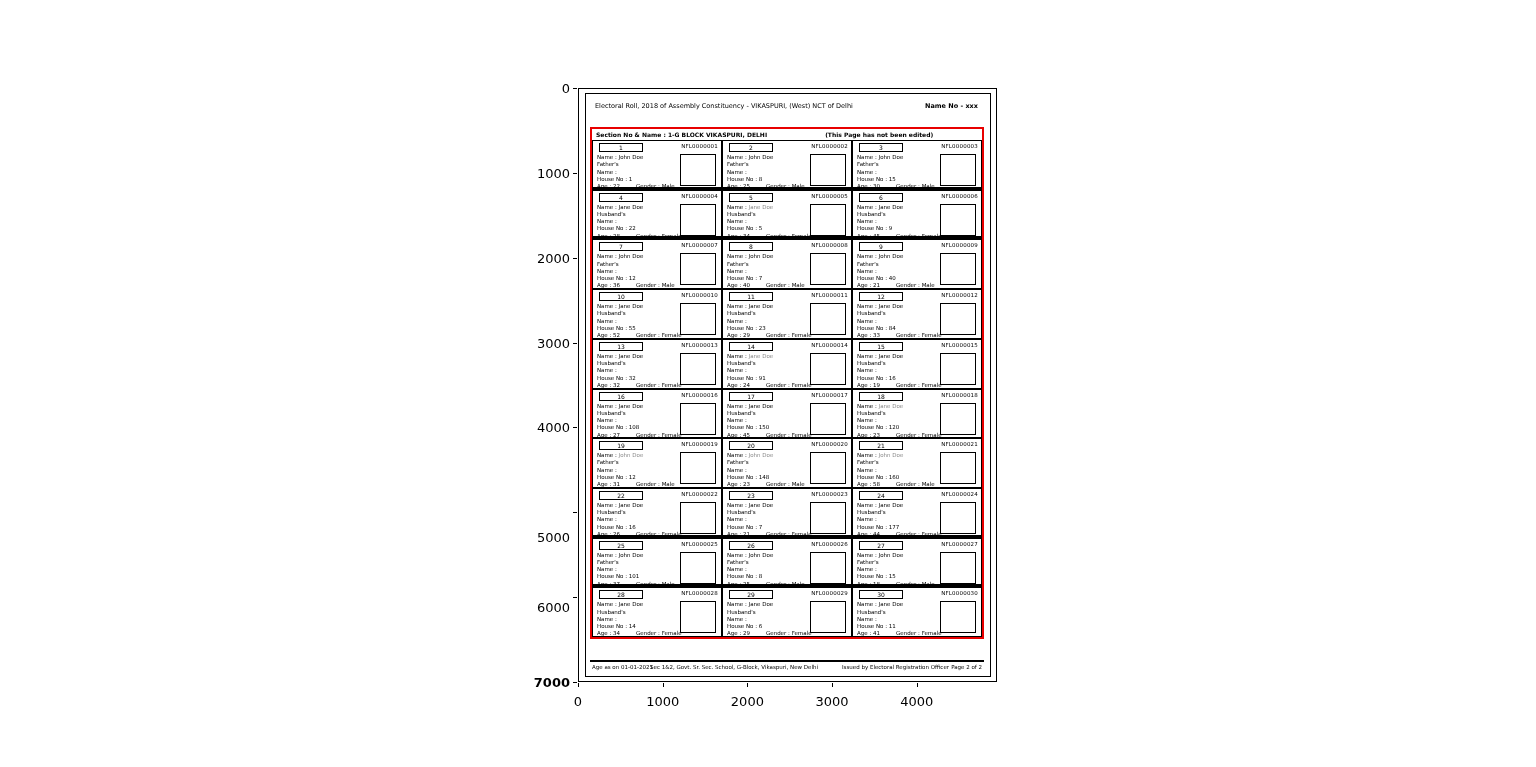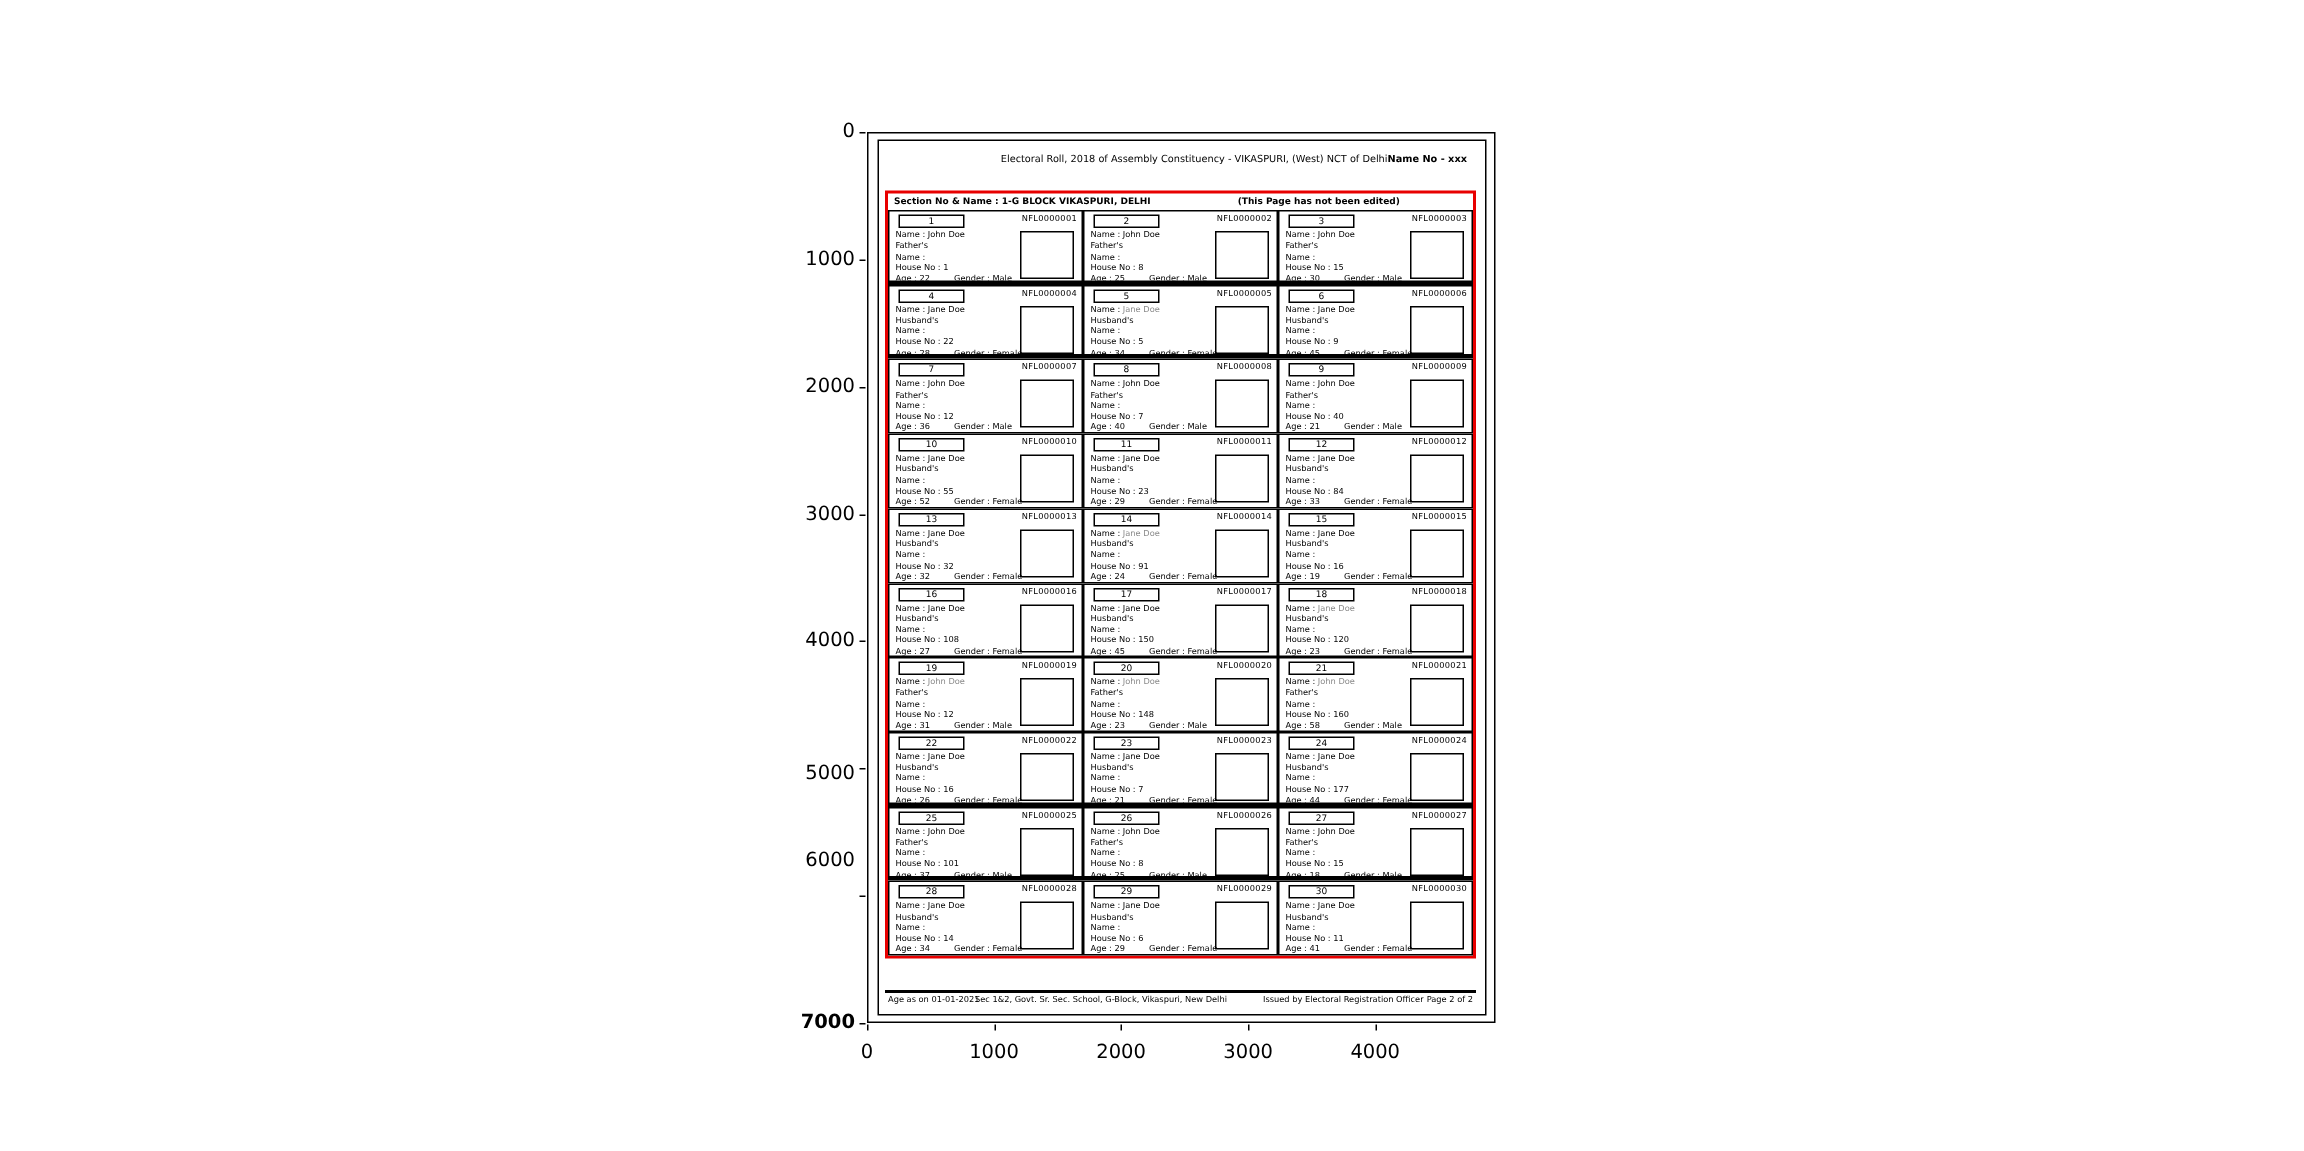--- a/index.html
+++ b/index.html
@@ -30,21 +30,21 @@
   
   .page {
     position: absolute;
     left: 6px; top: 4px;
     width: 406px; height: 584px;
     border: 1px solid #000;
     background: #fff;
   }
   .page-header {
     position: absolute; top: 8px; left: 9px; right: 12px;
-    display: flex; justify-content: flex-end;
+    display: flex; justify-content: space-between;
     font-size: 6.5px; color: #000;
   }
   .part-no { font-weight: 600; white-space: nowrap; }
 
   .red-box {
     position: absolute;
     left: 4px; top: 33px;
     width: 394px; height: 512px;
     border: 2px solid var(--accent, #e80000);
   }
@@ -127,23 +127,23 @@
       <span class="tick-label ytick-label" style="top: 88px;">0</span>
       <span class="ytick-mark" style="top: 88px;"></span>
       <span class="tick-label ytick-label" style="top: 172.857px;">1000</span>
       <span class="ytick-mark" style="top: 172.857px;"></span>
       <span class="tick-label ytick-label" style="top: 257.714px;">2000</span>
       <span class="ytick-mark" style="top: 257.714px;"></span>
       <span class="tick-label ytick-label" style="top: 342.571px;">3000</span>
       <span class="ytick-mark" style="top: 342.571px;"></span>
       <span class="tick-label ytick-label" style="top: 427.428px;">4000</span>
       <span class="ytick-mark" style="top: 427.428px;"></span>
-      <span class="tick-label ytick-label" style="top: 516px; text-align: center;">5000</span>
+      <span class="tick-label ytick-label" style="top: 537px; text-align: center;">5000</span>
       <span class="ytick-mark" style="top: 512.285px;"></span>
-      <span class="tick-label ytick-label" style="top: 574px;">6000</span>
+      <span class="tick-label ytick-label" style="top: 607px;">6000</span>
       <span class="ytick-mark" style="top: 597.142px;"></span>
       <span class="tick-label ytick-label" style="top: 681.999px; font-weight: bold;">7000</span>
       <span class="ytick-mark" style="top: 681.999px;"></span>
     </div>
 
   <div class="plot">
     <div class="page">
 
       <div class="page-header">
         <span>Electoral Roll, 2018 of Assembly Constituency - VIKASPURI, (West) NCT of Delhi</span>

